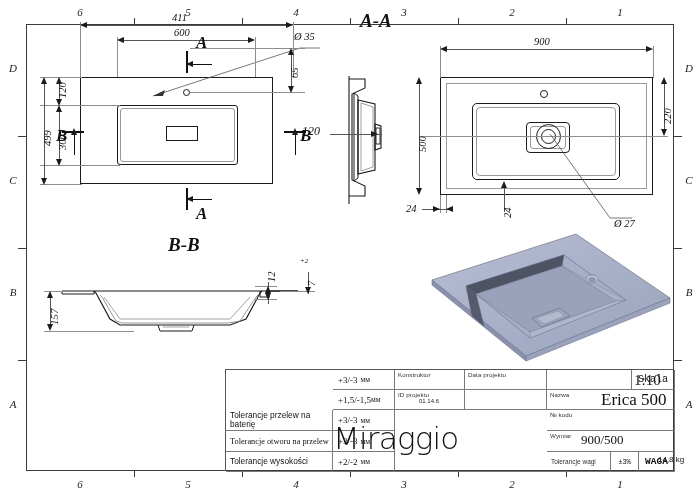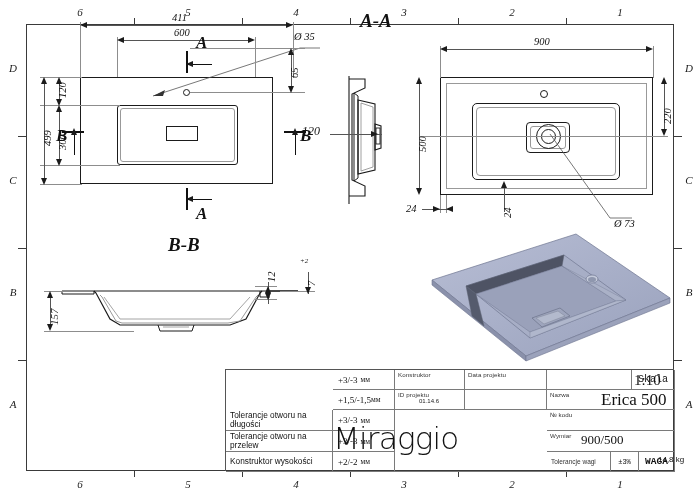--- a/index.html
+++ b/index.html
@@ -238,21 +238,21 @@
     <div class="dim" style="left:406px;top:203px;">24</div>
 
     <div class="ln v" style="left:504px;top:184px;height:28px;background:#555;"></div>
     <div class="arrowU" style="left:501px;top:181px;"></div>
     <div class="dim vert" style="left:502px;top:218px;">24</div>
 
     <svg style="position:absolute;left:548px;top:132px;width:110px;height:92px;overflow:visible;">
       <line x1="2" y1="2" x2="62" y2="86" stroke="#555" stroke-width="0.8"></line>
       <line x1="62" y1="86" x2="84" y2="86" stroke="#555" stroke-width="0.8"></line>
     </svg>
-    <div class="dim" style="left:614px;top:218px;">Ø 73</div>
+    <div class="dim" style="left:614px;top:218px;">Ø 27</div>
   </div>
 
   <div>
     <div class="viewlbl" style="left:168px;top:234px;font-size:19px;">B-B</div>
 
     <svg style="position:absolute;left:60px;top:285px;width:260px;height:52px;overflow:visible;">
       <path d="M2,6 L238,6" stroke="#1b1b1b" stroke-width="1.2" fill="none"></path>
       <path d="M2,6 L2,9 L34,9 L34,6" stroke="#1b1b1b" stroke-width="1" fill="none"></path>
       <path d="M34,6 L36,8 L50,34 L60,40 L170,40 L186,34 L200,8 L202,6" fill="none" stroke="#1b1b1b" stroke-width="1.2"></path>
       <path d="M40,10 L42,12 L56,36 L62,38 L168,38 L180,36 L196,12 L198,10" fill="none" stroke="#8d8d8d" stroke-width="0.9"></path>
@@ -343,42 +343,42 @@
       </div>
     <div class="tbcell" style="left:169px;top:20px;width:70px;height:20px;">
       <span class="lab">ID projektu</span>
       <span style="position:absolute;left:24px;top:8px;font-size:6px;color:#222;">01.14.6</span>
     </div>
     <div class="tbcell" style="left:239px;top:20px;width:82px;height:20px;"></div>
     <div class="tbcell" style="left:321px;top:20px;width:128px;height:20px;border-right:1.2px solid #7a7a7a;">
       <span class="lab">Nazwa</span>
     </div>
 
-    <div class="tbcell tol-name" style="left:0;top:40px;width:107px;height:21px;line-height:9px;">Tolerancje otworu na długości</div>
+    <div class="tbcell tol-name" style="left:0;top:40px;width:107px;height:21px;line-height:9px;">Tolerancje przelew na baterię</div>
     <div class="tbcell tol-val" style="left:107px;top:40px;width:62px;height:21px;">
         <span>+3/-3</span>
         <span style="font-size:7.5px;margin-left:3px;">мм</span>
       </div>
     <div class="tbcell" style="left:169px;top:40px;width:152px;height:21px;border-right:none;border-bottom:none;"></div>
     <div class="tbcell" style="left:321px;top:40px;width:128px;height:21px;border-right:1.2px solid #7a7a7a;">
       <span class="lab">№ kodu</span>
       <span style="position:absolute;left:60px;top:6px;font-size:9px;"></span>
     </div>
 
-    <div class="tbcell tol-name" style="left:0;top:61px;width:107px;height:21px;line-height:9px;">Tolerancje otworu na przelew</div>
+    <div class="tbcell tol-name" style="left:0;top:61px;width:107px;height:21px;line-height:9px;font-family:Liberation Serif, serif;">Tolerancje otworu na przelew</div>
     <div class="tbcell tol-val" style="left:107px;top:61px;width:62px;height:21px;">
         <span>+3/-3</span>
         <span style="font-size:7.5px;margin-left:3px;">мм</span>
       </div>
     <div class="tbcell" style="left:169px;top:61px;width:152px;height:21px;border-right:none;border-bottom:none;"></div>
     <div class="tbcell" style="left:321px;top:61px;width:128px;height:21px;border-right:1.2px solid #7a7a7a;">
       <span class="lab">Wymiar</span>
     </div>
 
-    <div class="tbcell tol-name" style="left:0;top:82px;width:107px;height:20px;">Konstruktor wysokości</div>
+    <div class="tbcell tol-name" style="left:0;top:82px;width:107px;height:20px;">Tolerancje wysokości</div>
     <div class="tbcell tol-val" style="left:107px;top:82px;width:62px;height:20px;">
         <span>+2/-2</span>
         <span style="font-size:7.5px;margin-left:3px;">мм</span>
       </div>
     <div class="tbcell" style="left:169px;top:82px;width:152px;height:20px;border-right:none;"></div>
     <div class="tbcell" style="left:321px;top:82px;width:64px;height:20px;display:flex;align-items:center;padding-left:4px;font-size:6.5px;color:#333;">Tolerancje wagi</div>
     <div class="tbcell ctr" style="left:385px;top:82px;width:28px;height:20px;font-size:7px;">±3%</div>
     <div class="tbcell ctr" style="left:413px;top:82px;width:36px;height:20px;font-size:9.5px;font-weight:bold;border-right:1.2px solid #7a7a7a;">WAGA</div>
   </div>
 

